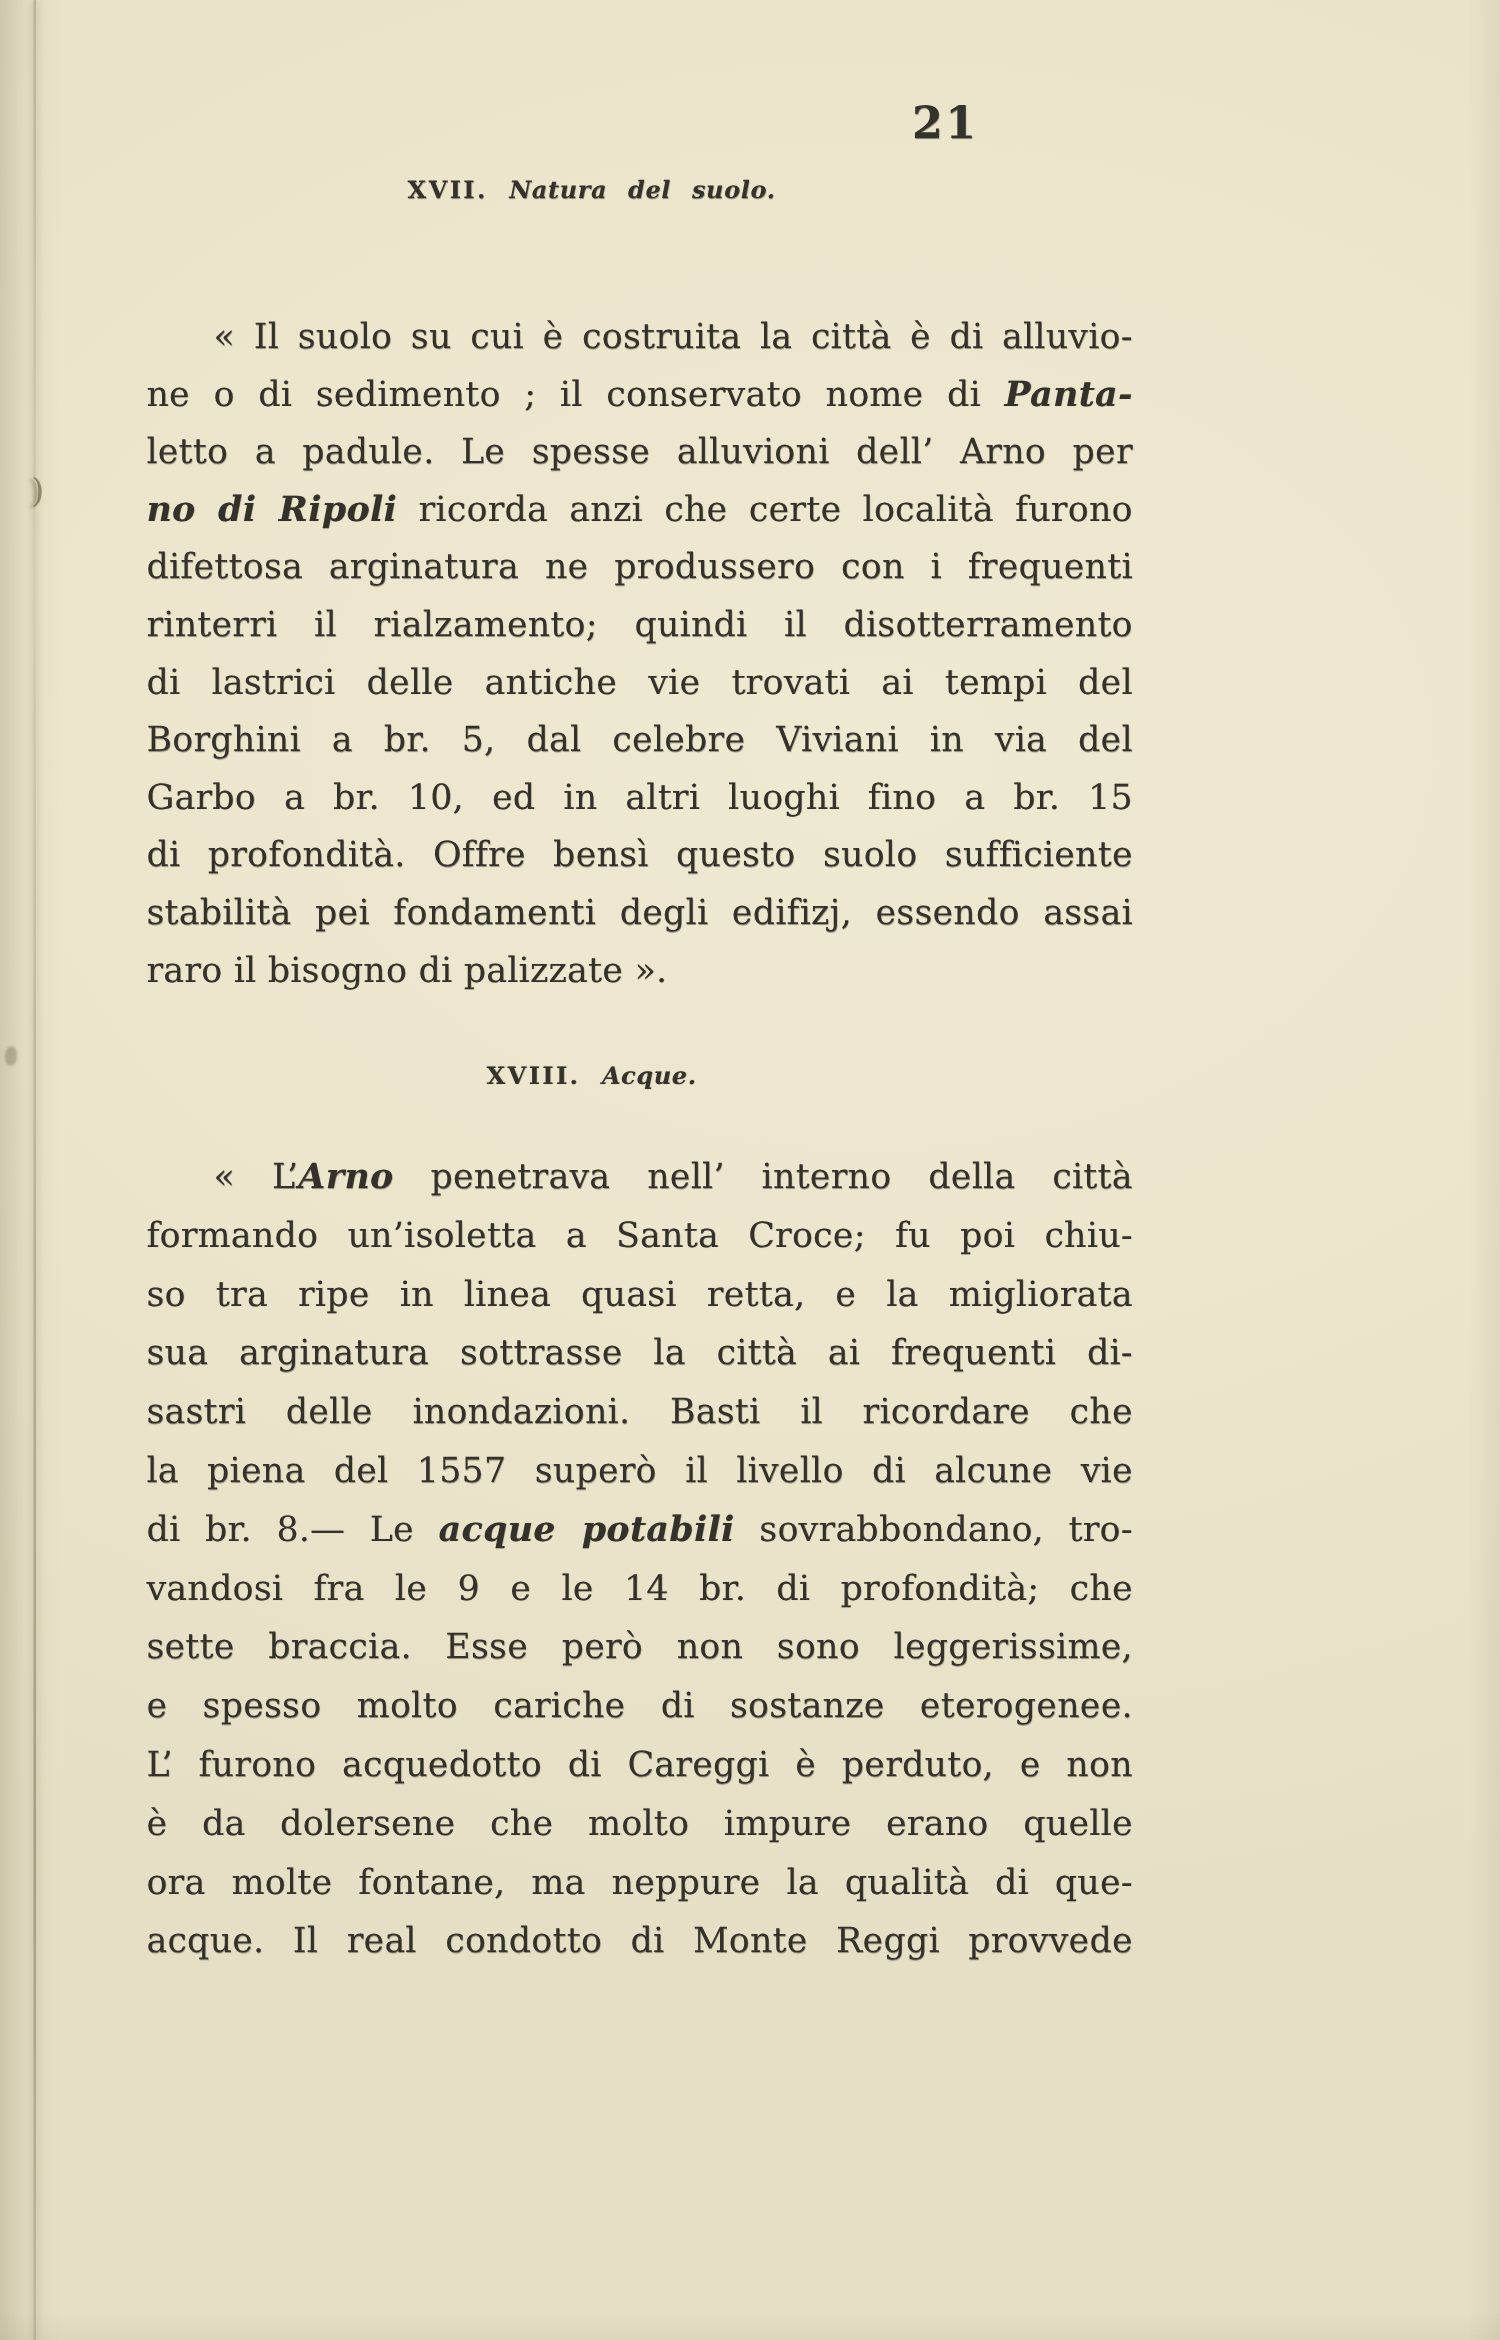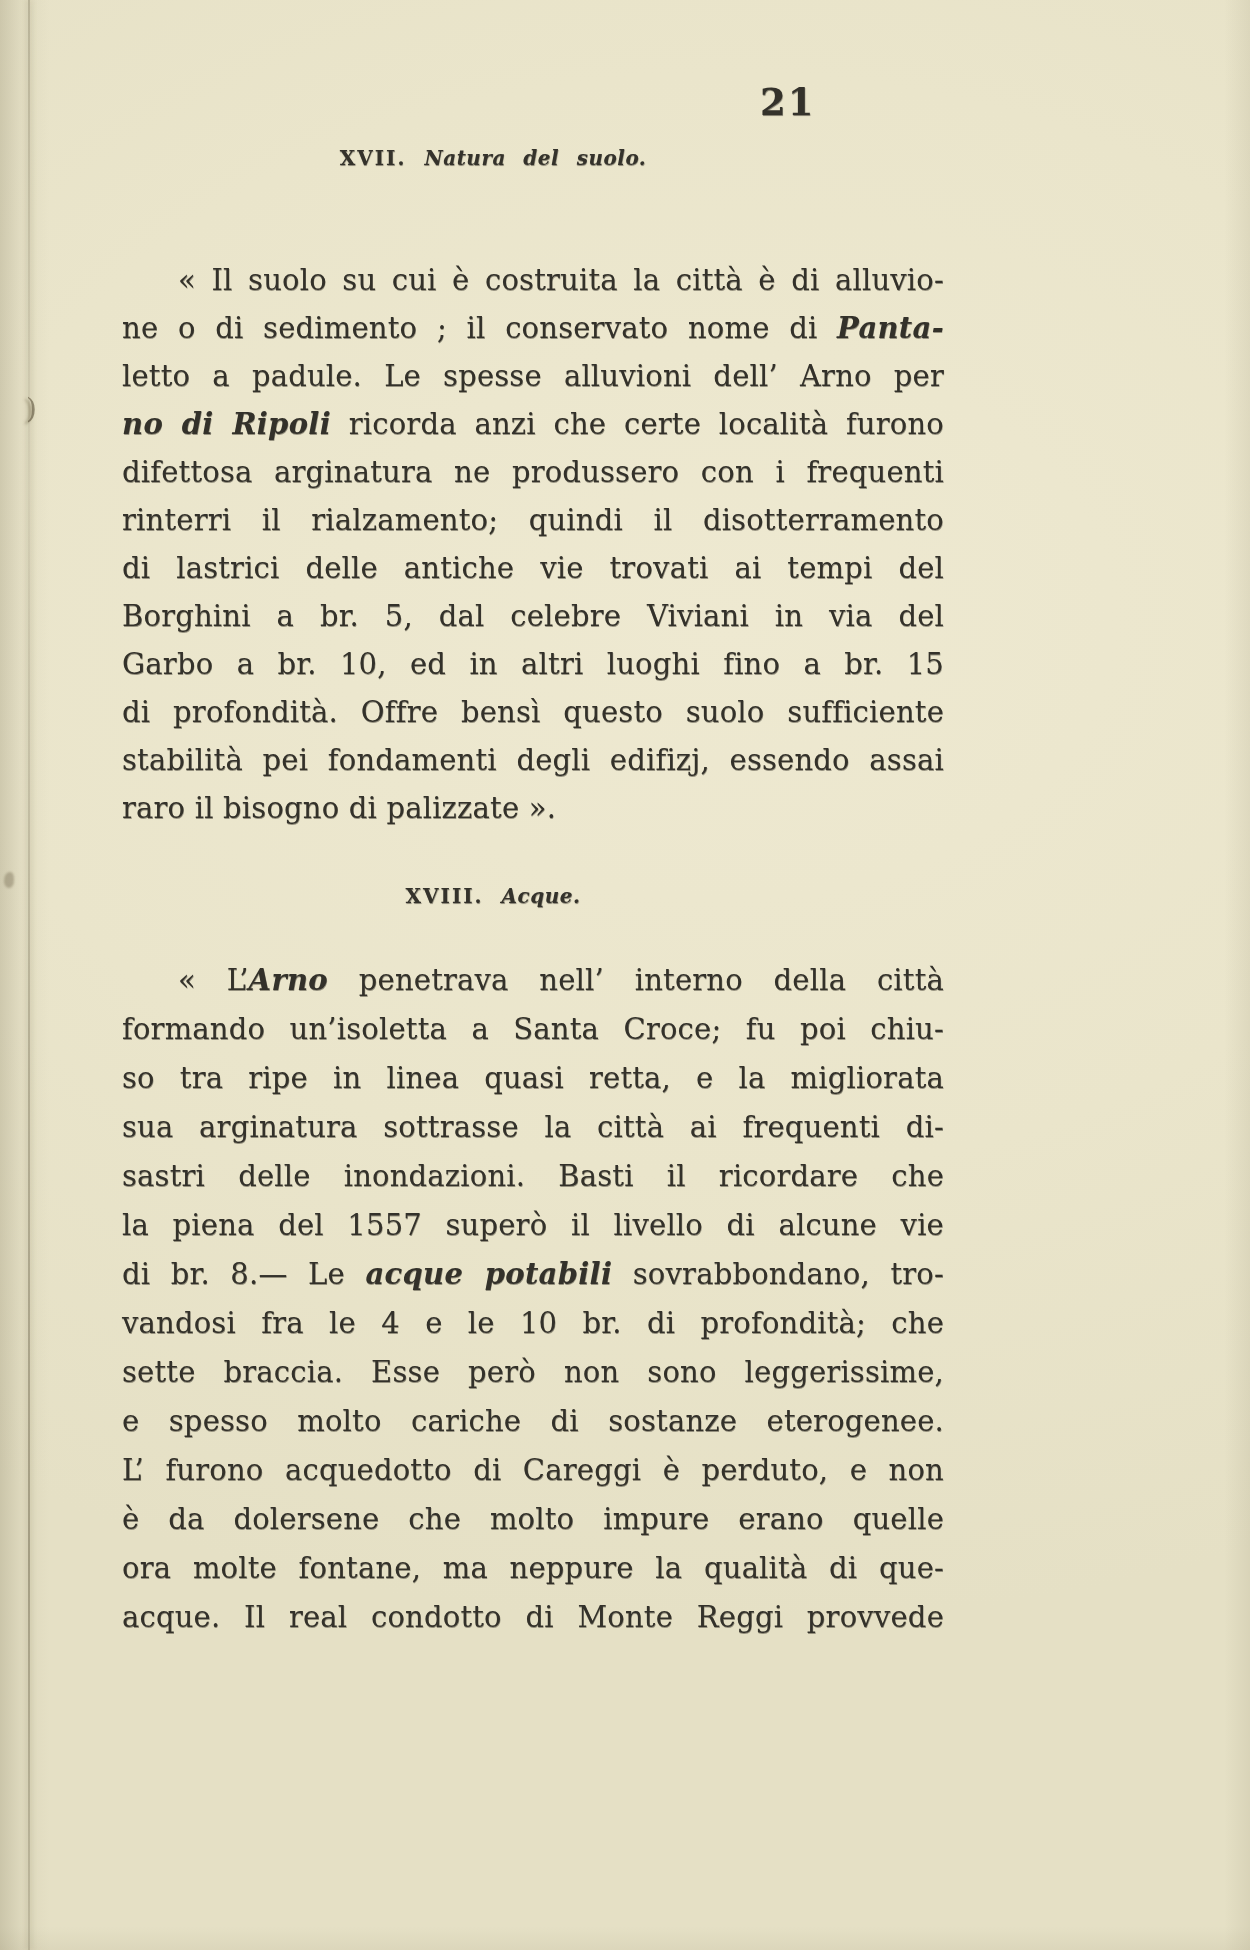--- a/index.html
+++ b/index.html
@@ -149,21 +149,21 @@
   </div>
 
   <div class="para para-2">
       <div class="line"><span>« L’</span><i>Arno</i><span> penetrava nell’ interno della città</span></div>
       <div class="line"><span>formando un’isoletta a Santa Croce; fu poi chiu-</span></div>
       <div class="line"><span>so tra ripe in linea quasi retta, e la migliorata</span></div>
       <div class="line"><span>sua arginatura sottrasse la città ai frequenti di-</span></div>
       <div class="line"><span>sastri delle inondazioni. Basti il ricordare che</span></div>
       <div class="line"><span>la piena del 1557 superò il livello di alcune vie</span></div>
       <div class="line"><span>di br. 8.— Le </span><i>acque potabili</i><span> sovrabbondano, tro-</span></div>
-      <div class="line"><span>vandosi fra le 4 e le 10 br. di profondità; che</span></div>
+      <div class="line"><span>vandosi fra le 9 e le 14 br. di profondità; che</span></div>
       <div class="line"><span>sette braccia. Esse però non sono leggerissime,</span></div>
       <div class="line"><span>e spesso molto cariche di sostanze eterogenee.</span></div>
       <div class="line"><span>L’ furono acquedotto di Careggi è perduto, e non</span></div>
       <div class="line"><span>è da dolersene che molto impure erano quelle</span></div>
       <div class="line"><span>ora molte fontane, ma neppure la qualità di que-</span></div>
       <div class="line"><span>acque. Il real condotto di Monte Reggi provvede</span></div>
     </div>
 </div>
 
 </body></html>

